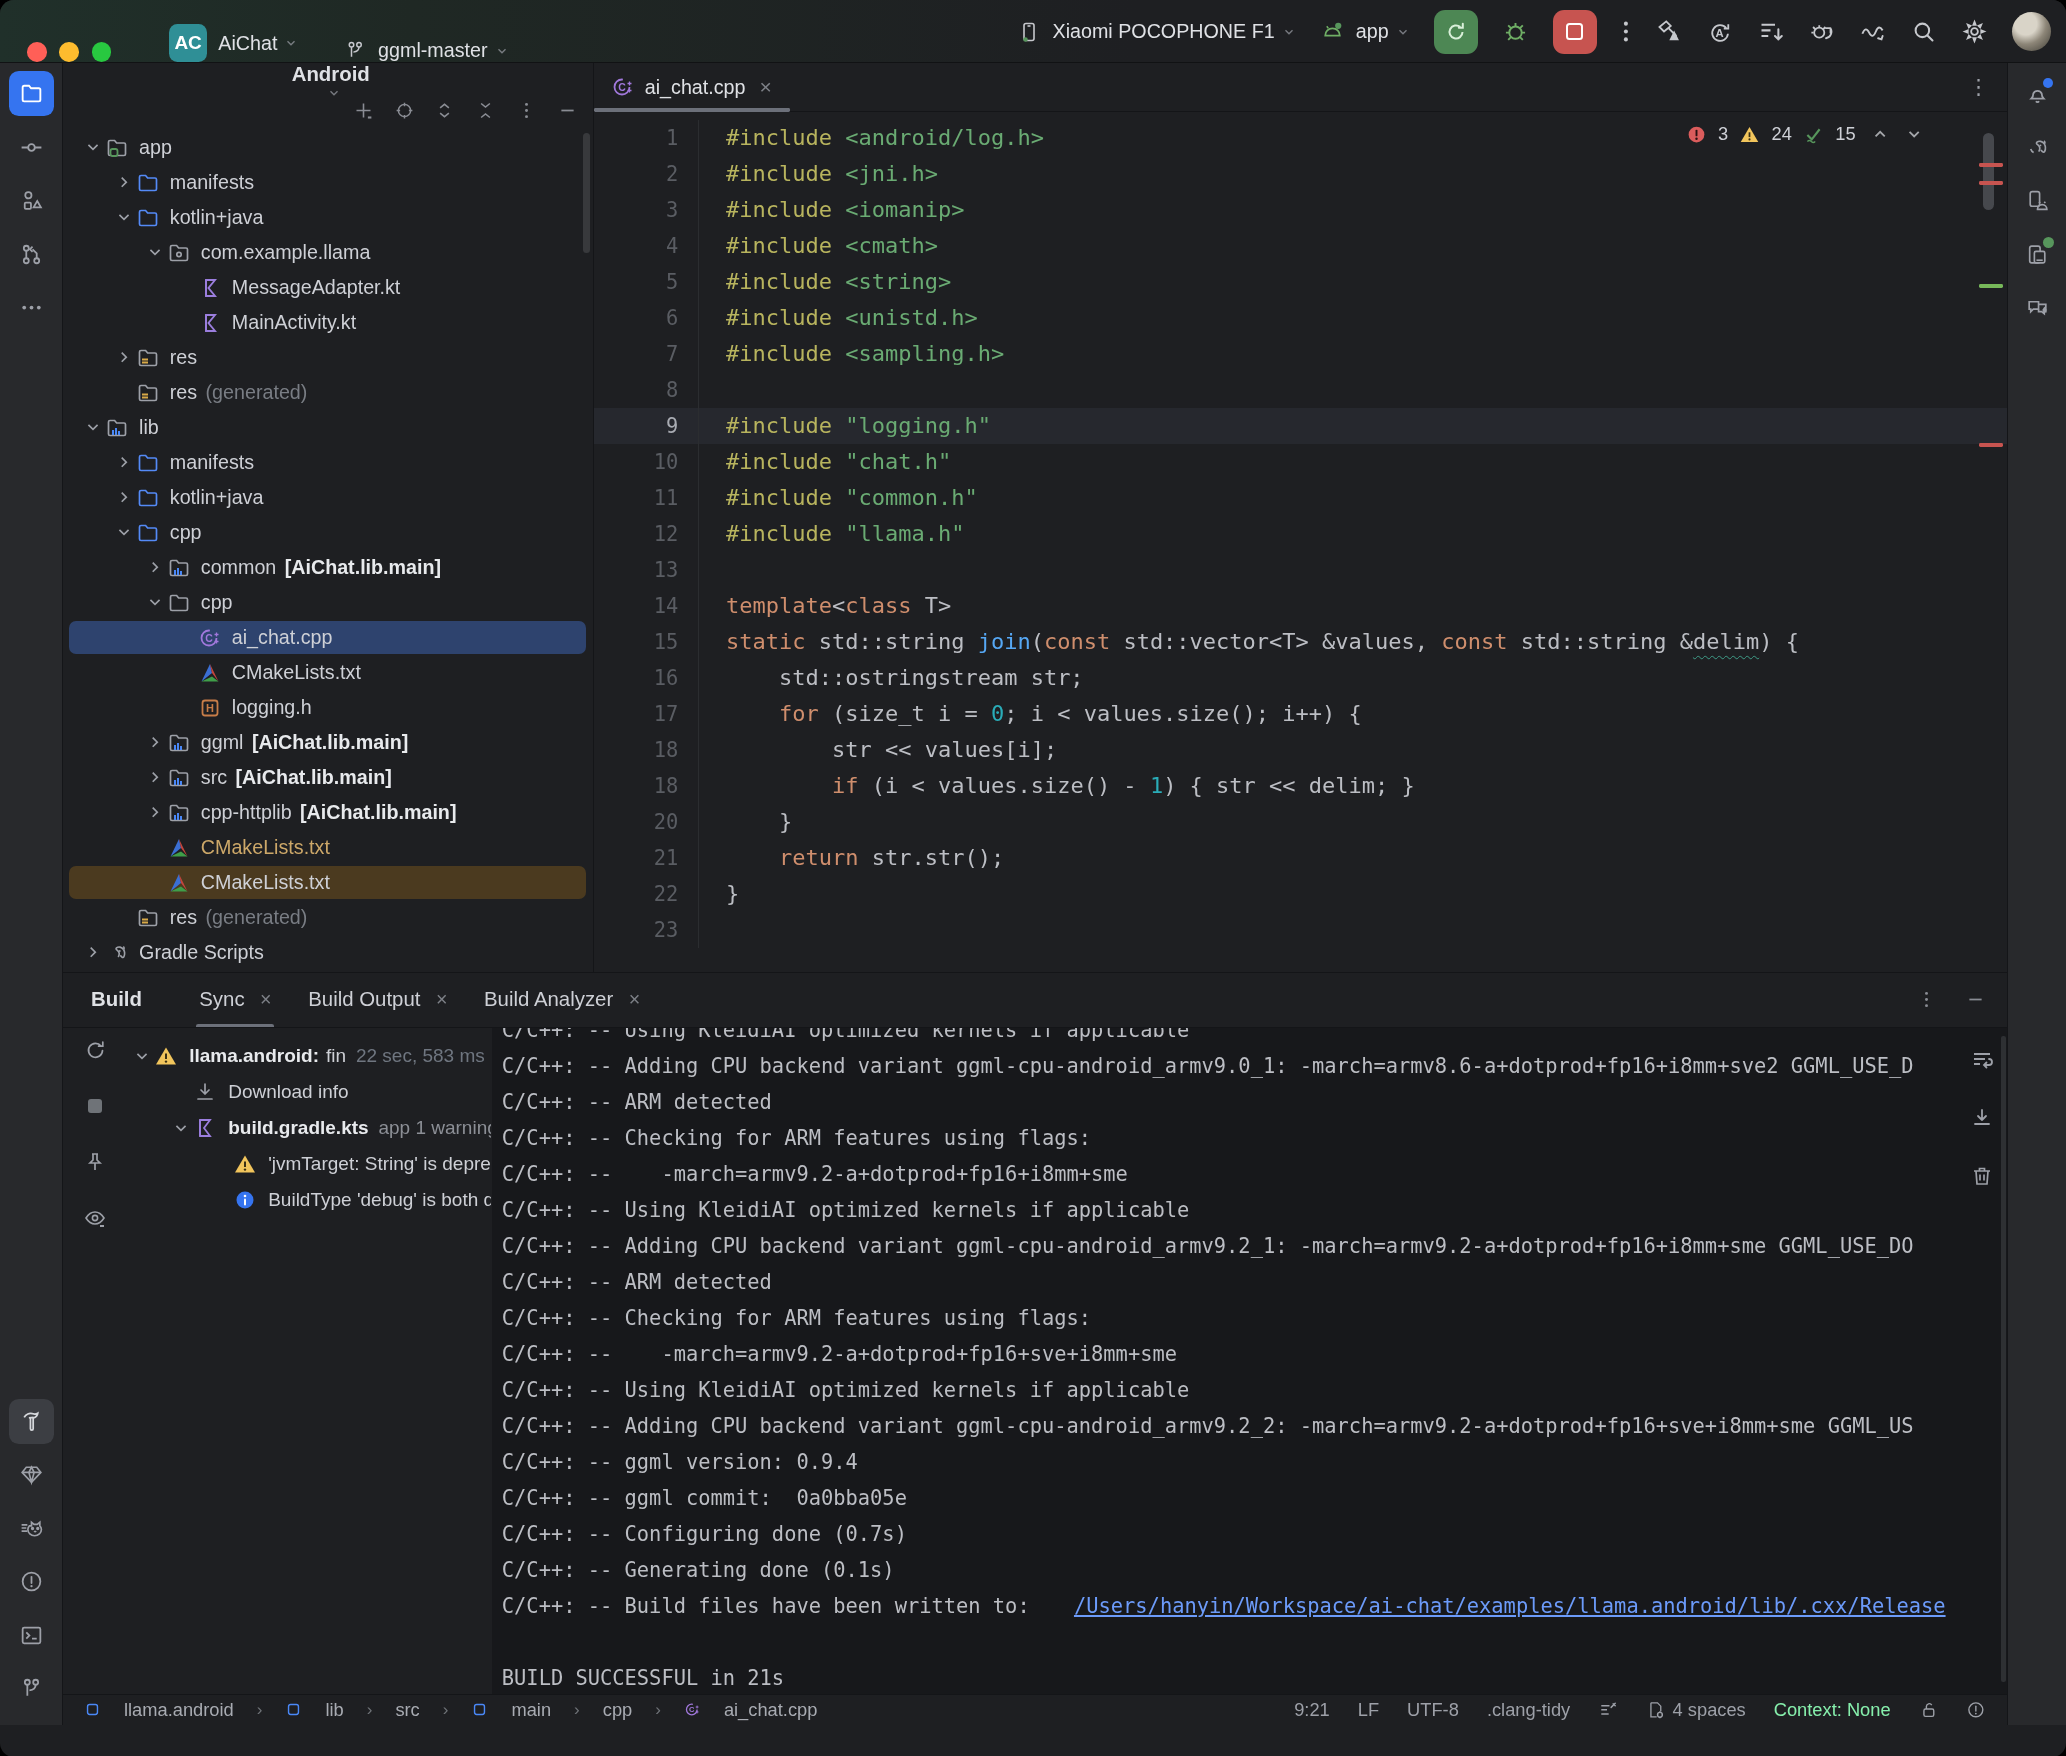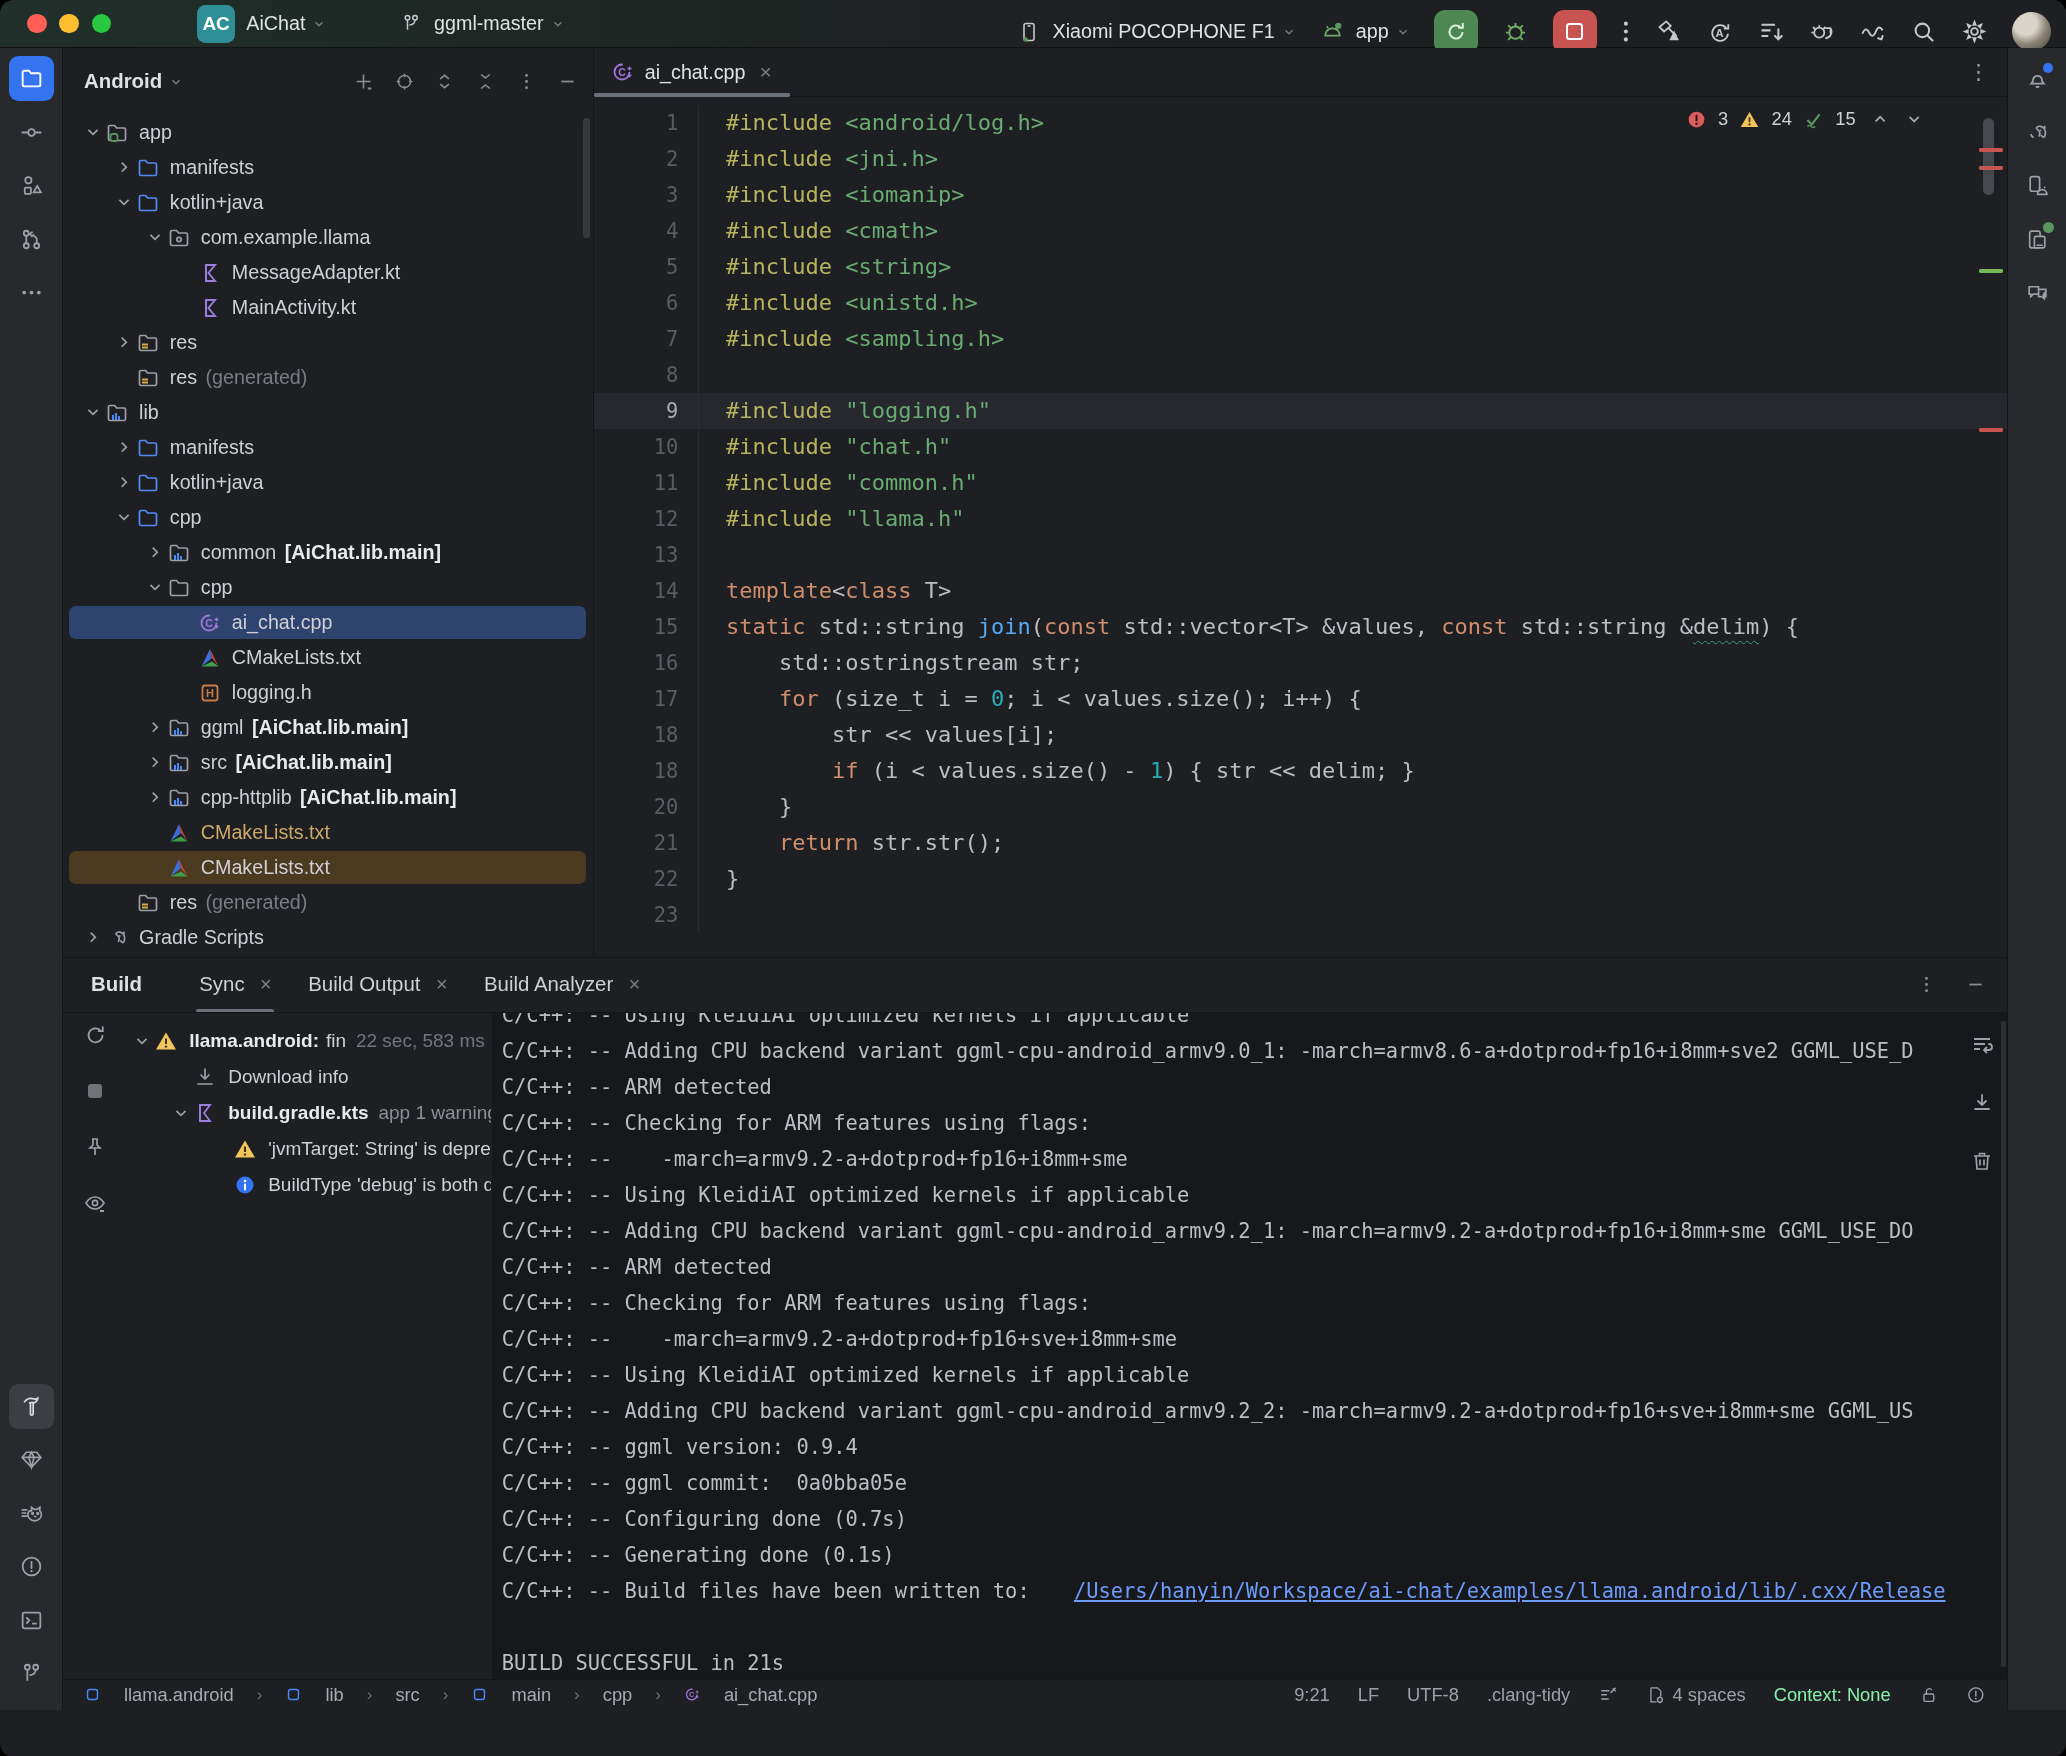--- a/index.html
+++ b/index.html
@@ -1,22 +1,22 @@
 <!DOCTYPE html>
 <html style="font-size:11.2px"><head>
 <meta charset="utf-8">
 <style>
   * { margin:0; padding:0; box-sizing:border-box; }
   html,body { background:#000; }
   body { font-family:"Liberation Sans","DejaVu Sans",sans-serif; }
   #win { position:relative; width:2066px; height:1757px; background:#1e1f22; border-radius:14px; overflow:hidden; }
 
   
-  #titlebar { position:relative; height:48px; display:flex; align-items:center;
-    background:linear-gradient(90deg,#20302a 0%,#1f2824 20%,#1e1f22 55%); border-bottom:0.7px solid #111214;gap:28px; }
+  #titlebar { position:relative; height:63px; display:flex; align-items:flex-end;
+    background:linear-gradient(90deg,#20302a 0%,#1f2824 20%,#1e1f22 55%); border-bottom:0.7px solid #111214; }
   .tl { width:19.7px; height:19.7px; border-radius:50%; margin-right:12.7px; }
   .tl.r{ background:#ff5f57 } .tl.y{ background:#febc2e } .tl.g{ background:#28c840 }
   #lights { display:flex; align-items:center; margin-left:27px; }
   .chip { width:38px; height:38px; border-radius:8.4px; background:#2f8f96; color:#fff; font-weight:700;
     font-size:19px; display:flex; align-items:center; justify-content:center; margin-left:45px; }
   .tb-label { color:#dfe1e5; font-size:19.7px; margin-left:11.2px; }
   .chev { width:14px; height:14px; margin-left:7px; opacity:.7 }
   .tb-group { display:flex; align-items:center; cursor:default; }
   #branch-group { margin-left:46px; }
   #tb-right { position:absolute; right:15.5px; top:0; height:63px; display:flex; align-items:center; gap:24px; }
@@ -35,21 +35,21 @@
   #center { width:1944px; display:flex; flex-direction:column; }
   .stripe .sbtn { width:45px; height:45px; margin:8.4px auto; border-radius:9.8px; display:flex; align-items:center; justify-content:center; }
   .stripe .sbtn.active-blue { background:#3574f0; }
   .stripe .sbtn.active-grey { background:#3c3e43; }
   .stripe .si { width:25px; height:25px; }
   #stripe-l .bottom { position:absolute; bottom:5.6px; left:0; right:0; }
 
   
   #upper { height:927px; display:flex; }
   #project { width:531px; border-right:0.7px solid #141518; position:relative; background:#1e1f22; }
-  #proj-head { height:67px; display:flex; align-items:center; padding:0 15.5px 0 21px; }
+  #proj-head { height:67px; display:flex; align-items:center; padding:0 15.5px 0 21px;flex-direction:column; }
   #proj-title { color:#dfe1e5; font-size:20.4px; font-weight:600; }
   #proj-actions { margin-left:auto; display:flex; align-items:center; gap:19.7px; }
   .pai { width:21px; height:21px; opacity:.85 }
   #tree { position:relative; }
   .trow { height:35px; display:flex; align-items:center; font-size:19.7px; color:#ced0d6; white-space:nowrap; position:relative; }
   .trow .tchev { width:24px; height:18.3px; flex:0 0 24px; }
   .trow .ticn { width:24px; height:24px; flex:0 0 24px; margin-right:9.8px; }
   .trow .b { font-weight:700; color:#e8eaed; margin-left:8.4px; }
   .trow .g { color:#797d84; margin-left:8.4px; }
   .trow.modified .lbl { color:#cda869; }

